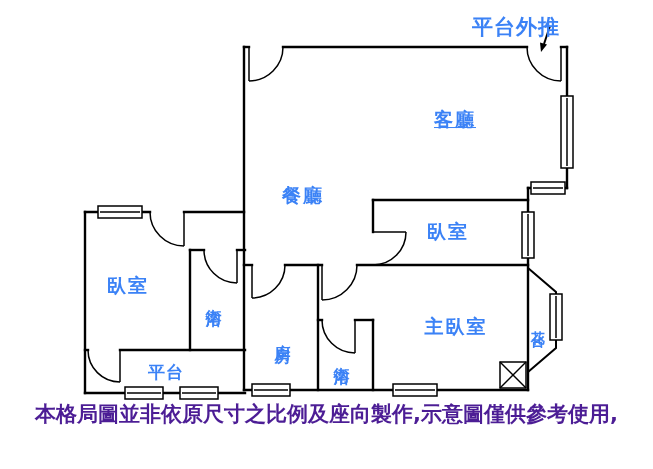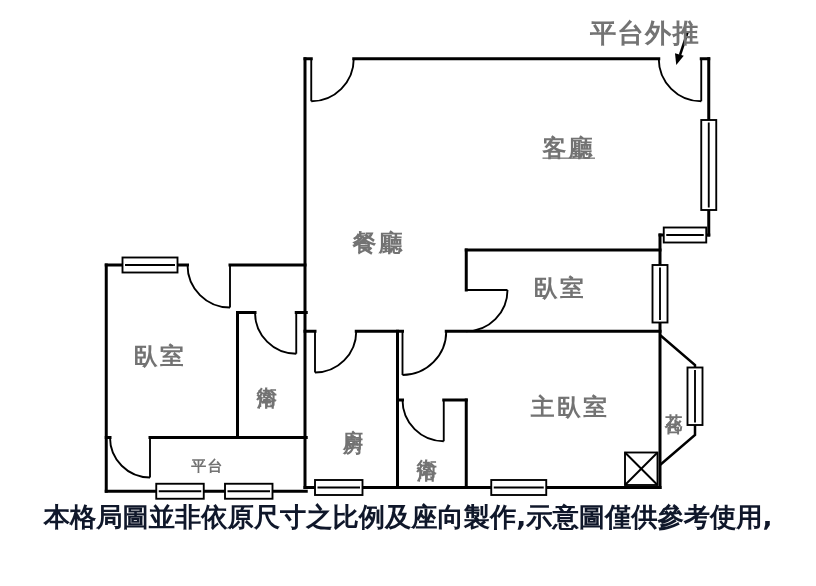--- a/index.html
+++ b/index.html
@@ -10,39 +10,39 @@
     background:#ffffff;
     font-family:"DejaVu Sans", sans-serif;
     overflow:hidden;
     color:#000;
   }
   .plan-svg { position:absolute; left:0; top:0; width:653px; height:469px; }
   .lbl {
     position:absolute;
     transform:translate(-50%,-50%);
     font-weight:bold;
-    color:#737373;
+    color:#3b82f6;
     white-space:nowrap;
     line-height:1.05;
   }
   .lbl.v {
     writing-mode:vertical-rl;
     text-orientation:upright;
     white-space:normal;
     letter-spacing:2px;
   }
   .size-annot { font-size:21px; letter-spacing:1px; }
   .size-lg  { font-size:19px; letter-spacing:2px; }
-  .size-md  { font-size:12px; letter-spacing:1px; }
+  .size-md  { font-size:17px; letter-spacing:1px; }
   .size-sm  { font-size:16px; }
   .size-xs  { font-size:14px; }
   .note {
     position:absolute; left:0; width:100%;
     text-align:center; font-weight:bold;
-    font-size:21px; color:#0f172a; white-space:nowrap;
+    font-size:21px; color:#4c1d95; white-space:nowrap;
   }
 </style>
 </head>
 <body>
 
 <div class="canvas">
 
   <svg class="plan-svg" viewBox="0 0 653 469" xmlns="http://www.w3.org/2000/svg">
 
     <g stroke="#000" stroke-width="2.4" fill="none" stroke-linecap="square">

